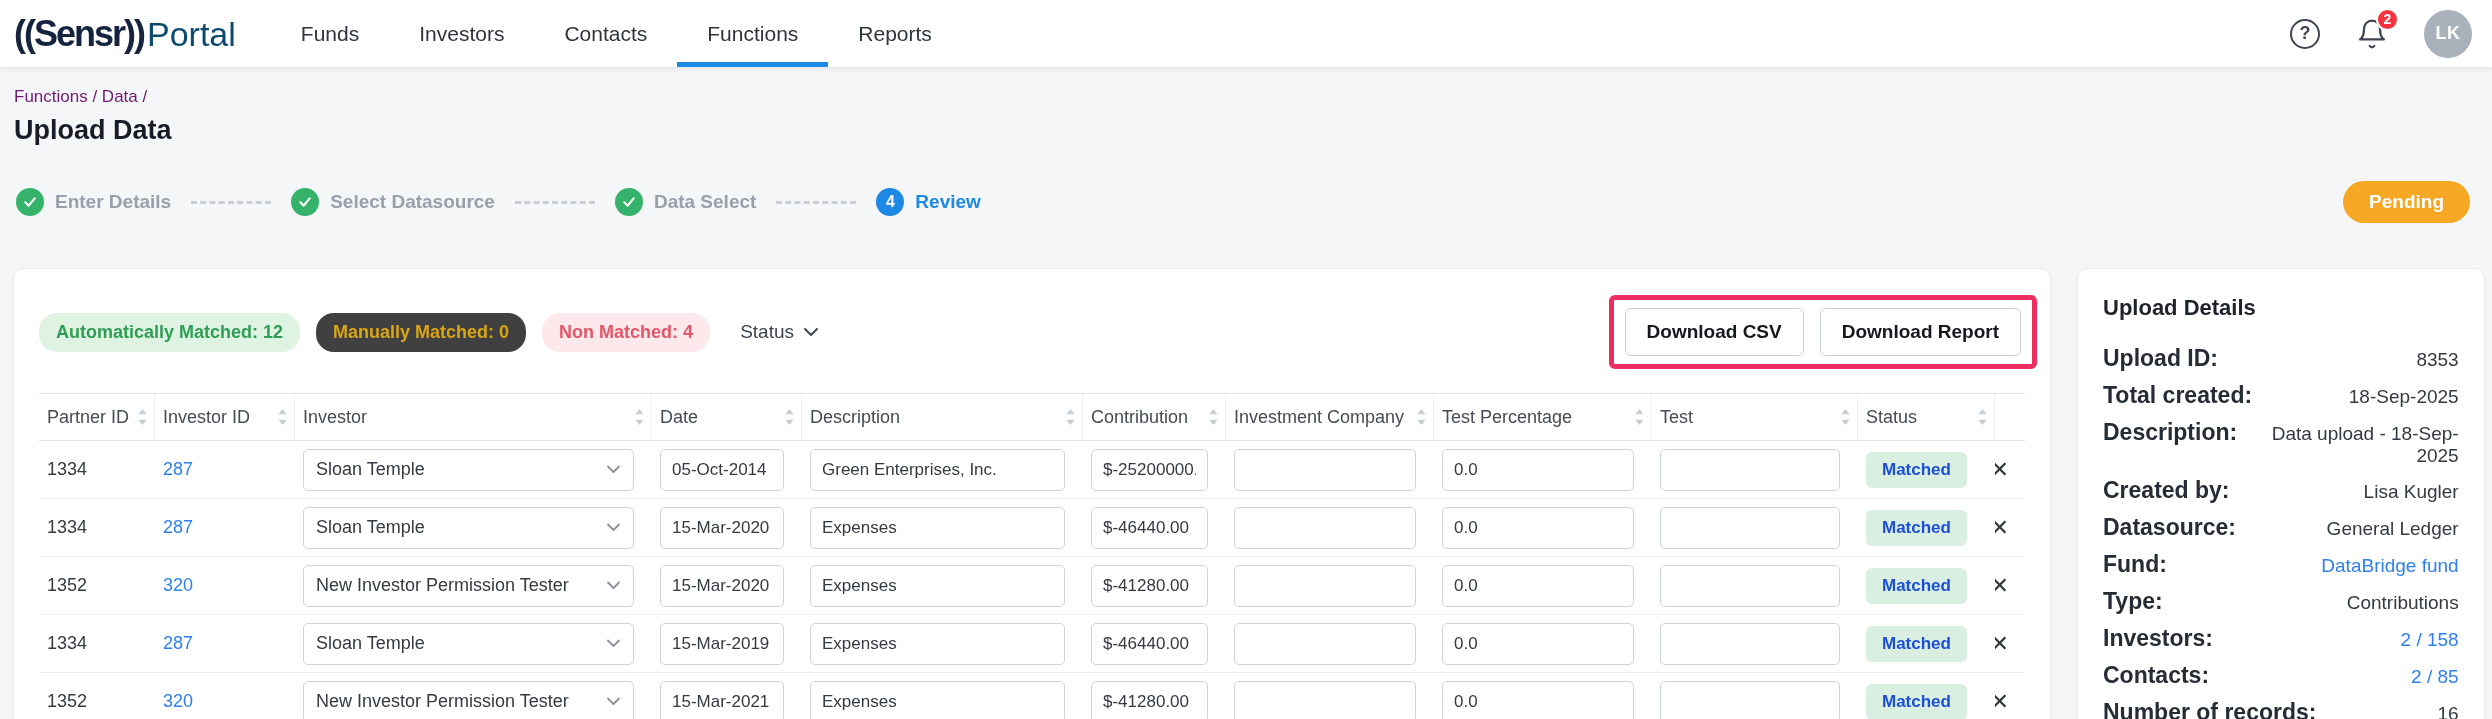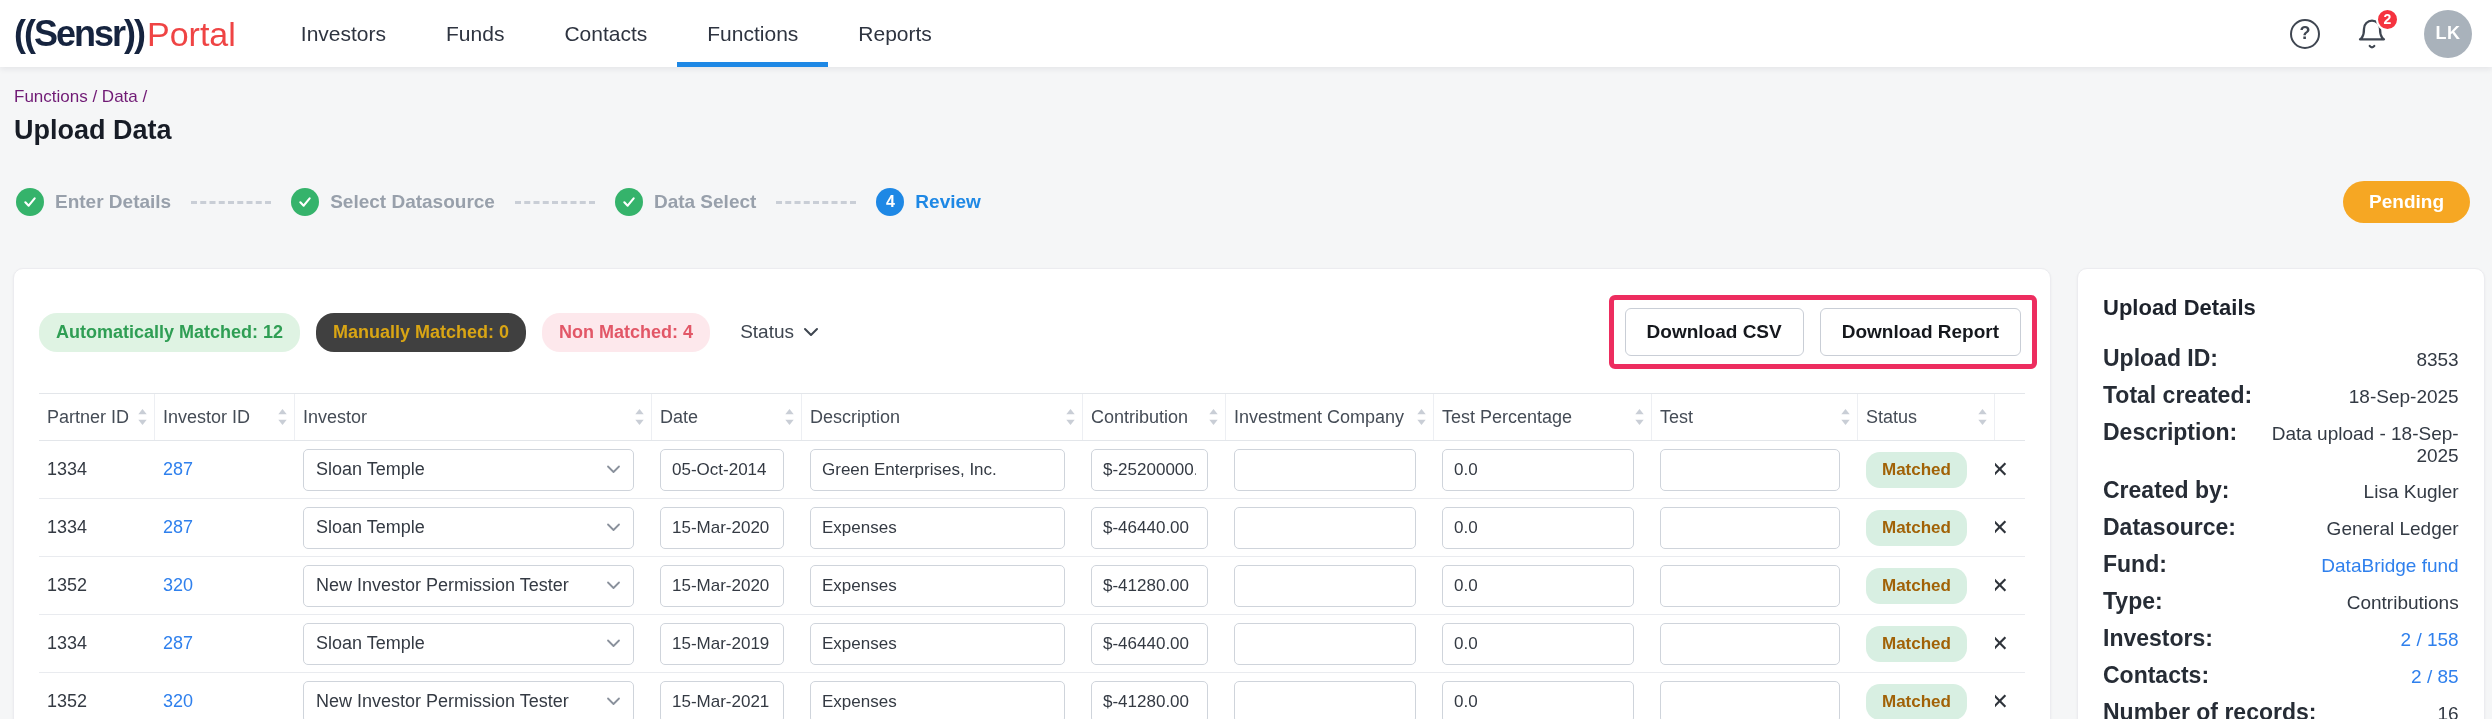--- a/index.html
+++ b/index.html
@@ -5,21 +5,21 @@
   * { margin:0; padding:0; box-sizing:border-box; }
   html,body { background:#eef0f2; }
   body { font-family:"Liberation Sans", sans-serif; }
   .page { position:relative; width:2492px; height:719px; background:#f5f6f7; overflow:hidden; }
 
   
   .navbar { display:flex; align-items:center; height:67px; background:#ffffff;
             padding:0 20px 0 14px; box-shadow:0 2px 6px rgba(20,30,50,.08); position:relative; z-index:5; }
   .logo { display:flex; align-items:baseline; white-space:nowrap; }
   .logo .brand-primary { font-size:36px; font-weight:700; color:#16243f; letter-spacing:-2px; }
-  .logo .brand-secondary { font-size:34px; font-weight:400; color:#ef4444; margin-left:3px; }
+  .logo .brand-secondary { font-size:34px; font-weight:400; color:#0c4a6e; margin-left:3px; }
   .nav { display:flex; margin-left:35px; height:100%; }
   .nav-item { display:flex; align-items:center; padding:0 30px; font-size:21px; color:#2e3440;
               cursor:pointer; border-bottom:5px solid transparent; border-top:5px solid transparent; }
   .nav-item.active { border-bottom-color:#1e88e5; }
   .nav-right { margin-left:auto; display:flex; align-items:center; gap:36px; }
   .help-circle { width:30px; height:30px; border:2.5px solid #3f4651; border-radius:50%;
                  display:flex; align-items:center; justify-content:center;
                  font-size:18px; font-weight:700; color:#3f4651; cursor:pointer; }
   .bell-wrap { position:relative; cursor:pointer; display:flex; }
   .notif-badge { position:absolute; top:-10px; right:-11px; min-width:23px; height:23px; padding:0 5px;
@@ -77,22 +77,22 @@
   .tr { height:58px; border-bottom:1px solid #e9ebef; }
   .td { padding:0 18px 0 8px; font-size:18px; color:#343a43; overflow:hidden; white-space:nowrap; }
   .cell-link { color:#2f80ed; cursor:pointer; }
   .select { height:42px; border:1px solid #cfd4db; border-radius:5px; background:#fff; width:100%;
             display:flex; align-items:center; justify-content:space-between; padding:0 12px; cursor:pointer;
             font-size:18px; color:#343a43; overflow:hidden; white-space:nowrap; }
   .select span:first-child { overflow:hidden; text-overflow:ellipsis; }
   .chev { display:flex; flex:none; margin-left:8px; }
   .cell-input { height:42px; width:100%; border:1px solid #cfd4db; border-radius:5px; padding:0 11px;
                 font-family:"Liberation Sans", sans-serif; font-size:17px; color:#343a43; background:#fff; }
-  .badge-matched { display:inline-block; background:#d8efe2; color:#a16207; font-size:17px; font-weight:700;
-                   padding:8px 16px; border-radius:14px; }
+  .badge-matched { display:inline-block; background:#d8efe2; color:#1d4ed8; font-size:17px; font-weight:700;
+                   padding:8px 16px; border-radius:6px; }
   .td-close { display:flex; justify-content:flex-end; padding-right:16px; }
   .row-close { font-size:22px; color:#2f343b; cursor:pointer; line-height:1; }
 
   
   .details-title { font-size:22px; font-weight:700; color:#1d222b; margin-bottom:24px; }
   .detail-row { display:flex; justify-content:space-between; align-items:baseline; margin-bottom:10px; gap:12px; }
   .detail-label { font-size:23px; font-weight:700; color:#262c35; white-space:nowrap; }
   .detail-value { font-size:19px; color:#333a44; text-align:right; }
   .detail-value.link { color:#2f80ed; cursor:pointer; }
 </style>
@@ -100,22 +100,22 @@
 <body>
 
 <div class="page">
 
   <header class="navbar">
     <div class="logo">
       <span class="brand-primary">((Sensr))</span>
       <span class="brand-secondary">Portal</span>
     </div>
     <nav class="nav">
+      <div class="nav-item">Funds</div>
       <div class="nav-item">Investors</div>
-      <div class="nav-item">Funds</div>
       <div class="nav-item">Contacts</div>
       <div class="nav-item active">Functions</div>
       <div class="nav-item">Reports</div>
     </nav>
     <div class="nav-right">
       <div class="help-circle">?</div>
       <div class="bell-wrap">
         <svg width="32" height="32" viewBox="0 0 24 24" fill="none" stroke="#3f4651" stroke-width="1.7" stroke-linecap="round" stroke-linejoin="round">
           <path d="M18 8a6 6 0 1 0-12 0c0 7-3 8-3 8h18s-3-1-3-8"></path>
           <path d="M13.7 21a2 2 0 0 1-3.4 0"></path>

